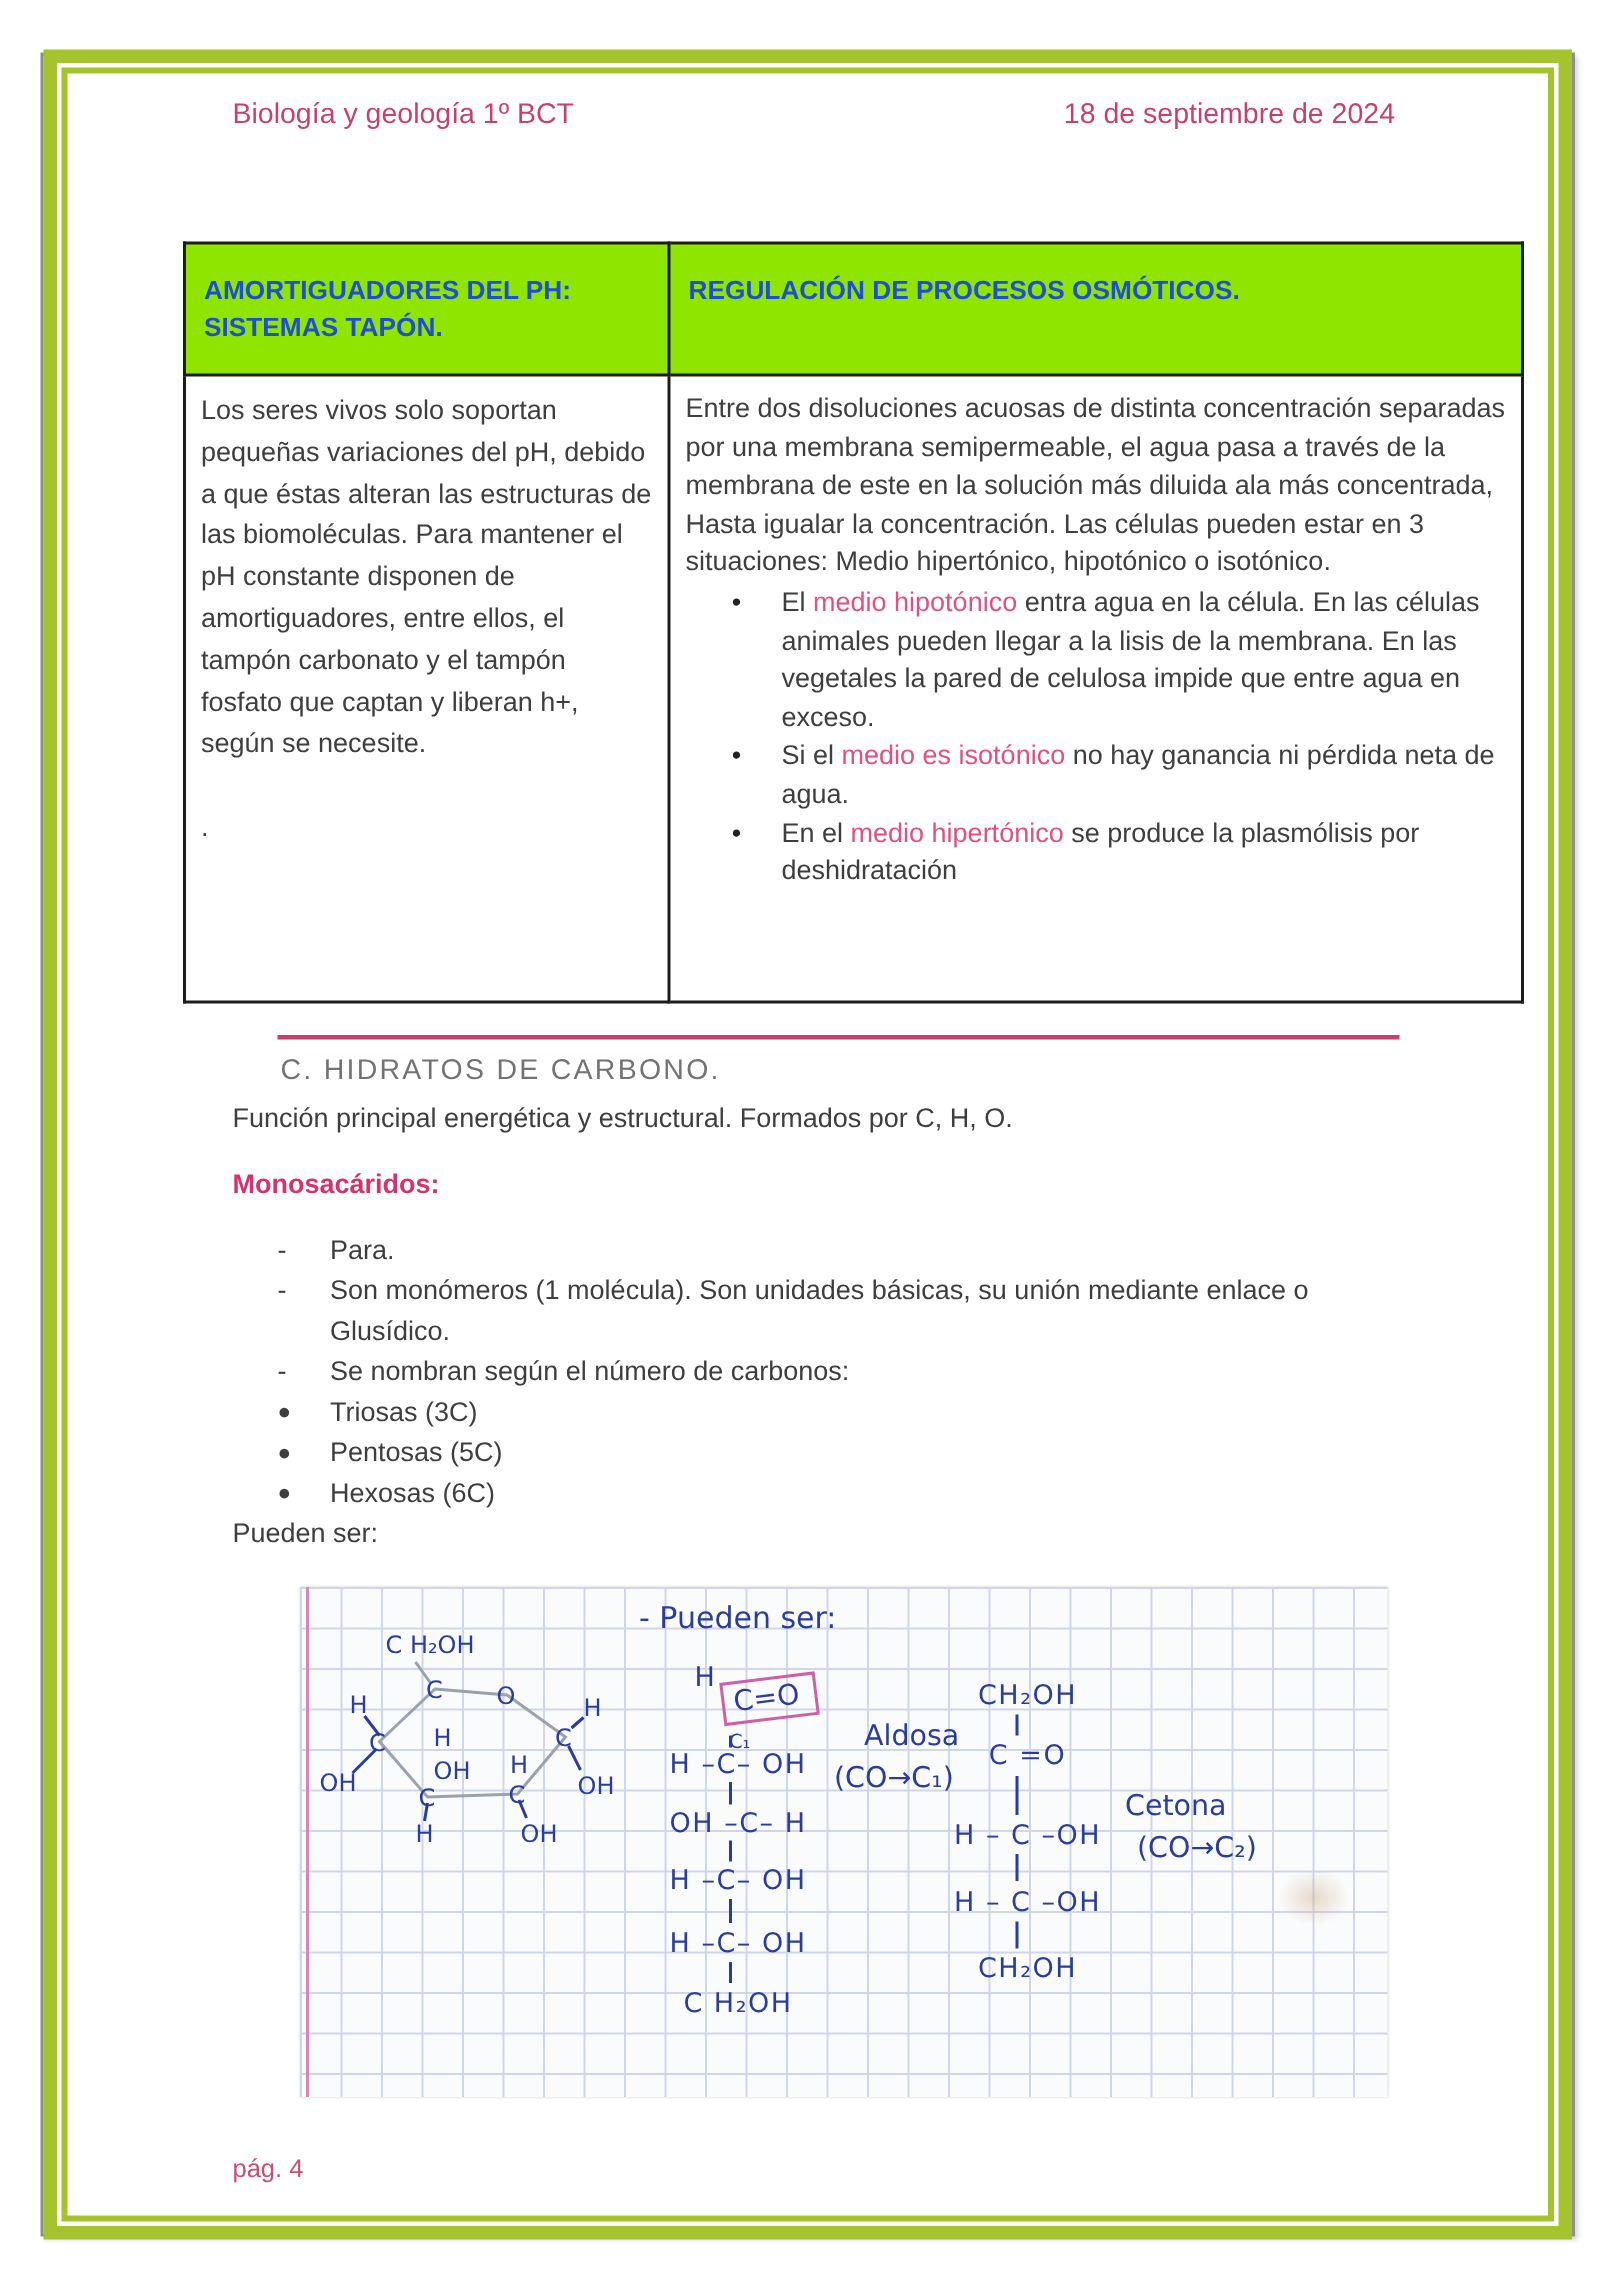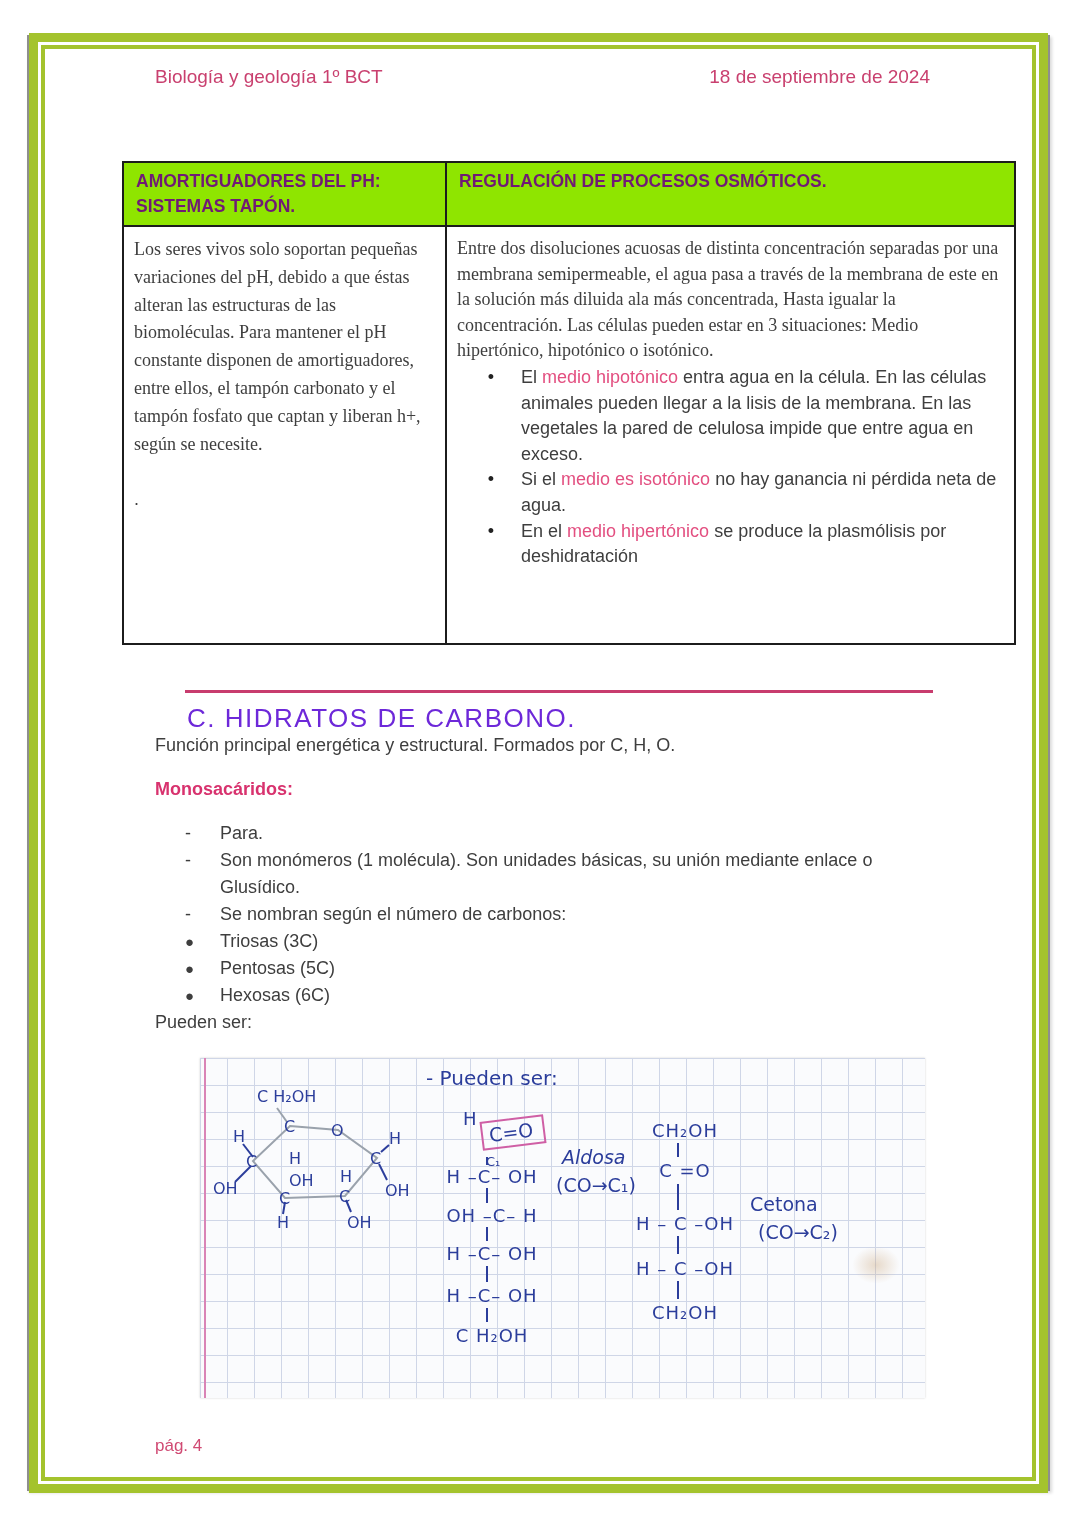--- a/index.html
+++ b/index.html
@@ -21,37 +21,37 @@
   .hdr{position:absolute;top:66px;font-size:19px;color:#c9406f;}
   .hdr.course{left:155px;}
   .hdr.date{right:150px;}
   
   table.main{
     position:absolute;left:122px;top:161px;width:840px;
     border-collapse:collapse;table-layout:fixed;
   }
   table.main td{border:2px solid #1c1c1c;vertical-align:top;}
   td.th{
-    background:#8fe500;color:#701a75;font-weight:bold;font-size:17.5px;
-    padding:6px 12px;height:50px;line-height:25px;
+    background:#8fe500;color:#1d4ed8;font-weight:bold;font-size:17.5px;
+    padding:18px 12px;height:50px;line-height:25px;
   }
   td.c1{width:297px;}
   td.c2{width:543px;}
   td.body-cell{background:#ffffff;padding:9px 10px;height:398px;font-size:18px;}
-  .cell-par{line-height:27.8px;font-family:Liberation Serif, serif;}
+  .cell-par{line-height:27.8px;}
   .trailing-dot{margin-top:28px;line-height:27px;}
   .c2 .cell-par{line-height:25.6px;}
   .tb-bullets{margin-top:1px;}
   .tb-bullet{display:flex;line-height:25.6px;}
   .tb-bullet .bm{width:16px;margin-left:26px;text-align:center;flex:0 0 auto;color:#222;}
   .tb-bullet .bt{flex:1;margin-left:22px;}
   .pink{color:#e34f80;}
   
   .divider{position:absolute;left:185px;top:690px;width:748px;height:3px;background:#c83c6e;}
-  .sec-title{position:absolute;left:187px;top:703px;font-size:26px;letter-spacing:1.5px;color:#6d28d9;}
+  .sec-title{position:absolute;left:187px;top:703px;font-size:19px;letter-spacing:1.5px;color:#737373;}
   .sec-intro{position:absolute;left:155px;top:735px;font-size:18px;}
   .monos{position:absolute;left:155px;top:779px;font-size:18px;font-weight:bold;color:#d8326e;}
   .lists{position:absolute;left:185px;top:820px;width:735px;font-size:18px;}
   .d-item{display:flex;line-height:27px;}
   .d-item .dm{width:14px;flex:0 0 auto;}
   .d-item .dt{flex:1;margin-left:21px;}
   .b-item{display:flex;line-height:27.2px;}
   .b-item .dm{width:14px;flex:0 0 auto;font-size:15px;}
   .b-item .dt{flex:1;margin-left:21px;}
   .pueden{position:absolute;left:155px;top:1012px;font-size:18px;text-align:center;}
@@ -204,21 +204,21 @@
   <div class="hw chain-row" style="left:217px;top:108px;">H –C– OH</div>
   <div class="vline" style="left:286px;top:130px;height:15px;"></div>
   <div class="hw chain-row" style="left:217px;top:147px;">OH –C– H</div>
   <div class="vline" style="left:286px;top:169px;height:14px;"></div>
   <div class="hw chain-row" style="left:217px;top:185px;">H –C– OH</div>
   <div class="vline" style="left:286px;top:208px;height:16px;"></div>
   <div class="hw chain-row" style="left:217px;top:227px;">H –C– OH</div>
   <div class="vline" style="left:286px;top:250px;height:14px;"></div>
   <div class="hw chain-row" style="left:217px;top:267px;">C H₂OH</div>
 
-  <div class="hw side-label" style="left:362px;top:88px;font-style:italic;">Aldosa</div>
+  <div class="hw side-label" style="left:376px;top:88px;">Aldosa</div>
   <div class="hw side-label" style="left:356px;top:116px;">(CO→C₁)</div>
 
   <div class="hw chain-row" style="left:410px;top:62px;">CH₂OH</div>
   <div class="vline" style="left:477px;top:85px;height:14px;"></div>
   <div class="hw chain-row" style="left:410px;top:102px;">C =O</div>
   <div class="vline" style="left:477px;top:126px;height:26px;"></div>
   <div class="hw chain-row" style="left:410px;top:155px;">H – C –OH</div>
   <div class="vline" style="left:477px;top:178px;height:18px;"></div>
   <div class="hw chain-row" style="left:410px;top:200px;">H – C –OH</div>
   <div class="vline" style="left:477px;top:223px;height:18px;"></div>

